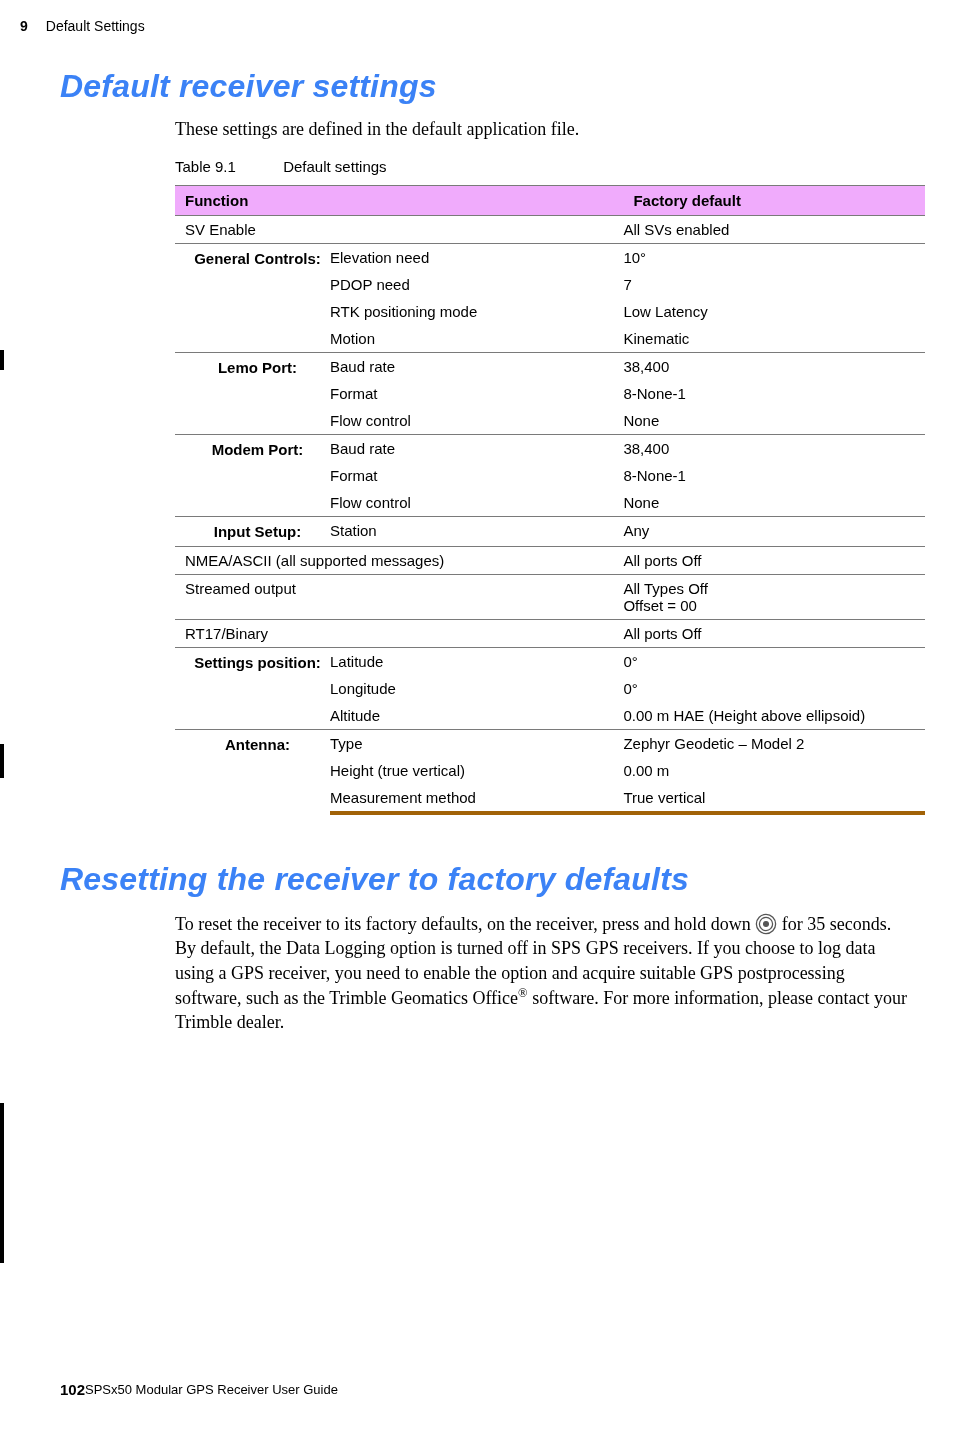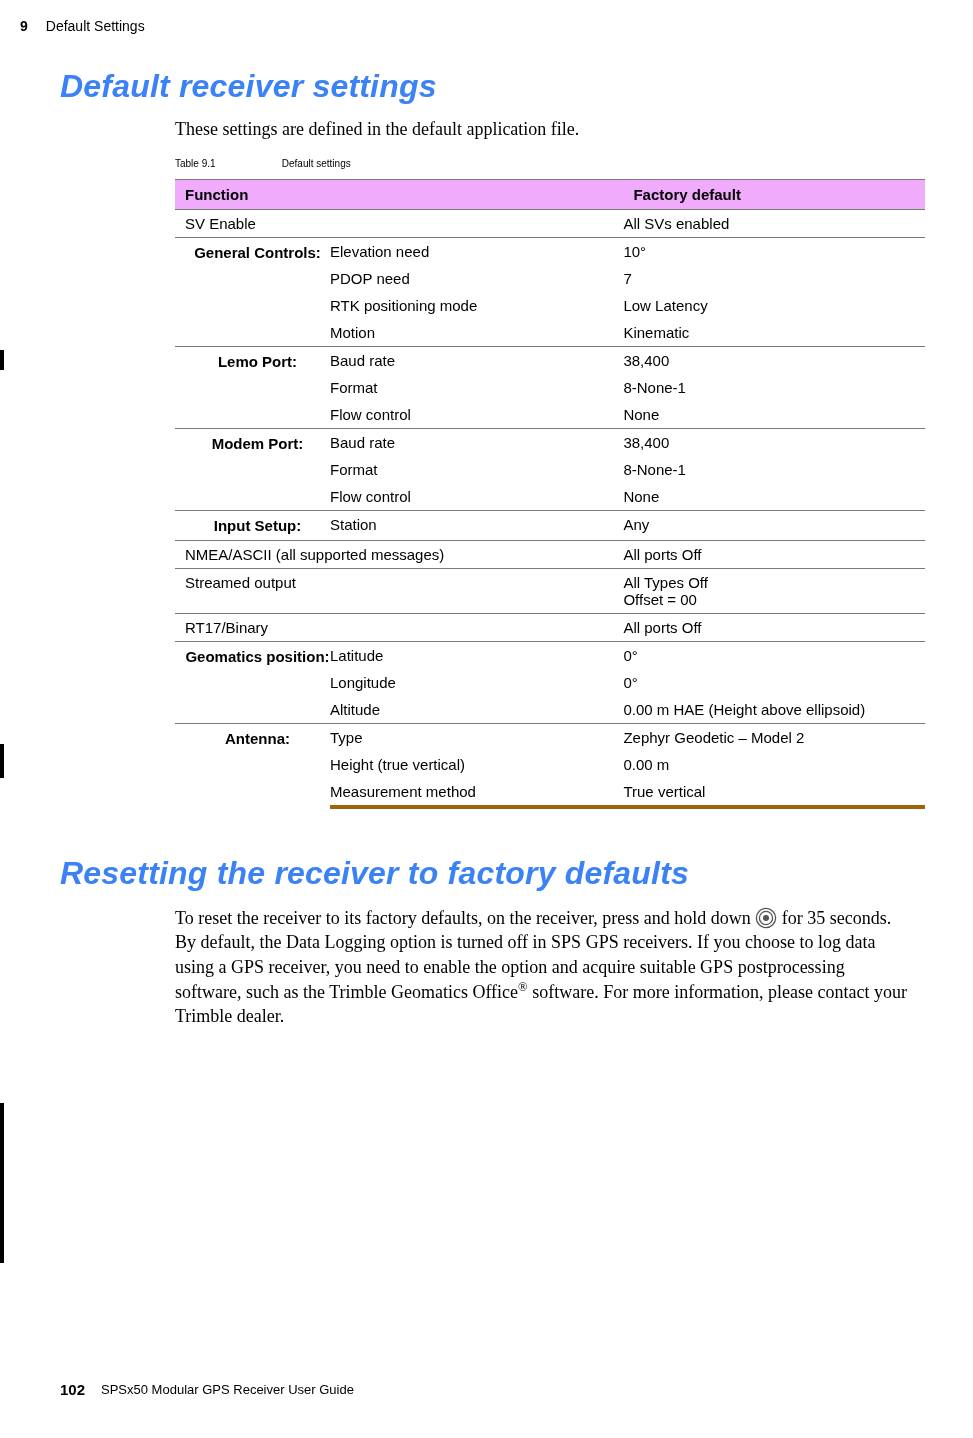--- a/index.html
+++ b/index.html
@@ -36,21 +36,21 @@
     margin: 34px 0 14px 0;
     letter-spacing: 0.2px;
     font-style: italic;
   }
   .intro {
     font-family: Georgia, "Times New Roman", serif;
     font-size: 18px;
     margin: 0 0 18px 115px;
   }
   .table-caption {
-    font-size: 10px;
+    font-size: 15px;
     margin: 0 0 10px 115px;
   }
   .table-caption .tnum {
     display: inline-block;
     width: 104px;
   }
   table.settings {
     border-collapse: collapse;
     width: 750px;
     margin-left: 115px;
@@ -84,21 +84,21 @@
     width: 4px;
     background: #000;
   }
   .footer {
     position: absolute;
     left: 60px;
     bottom: 40px;
     font-size: 13px;
     display: flex;
     align-items: center;
-    gap: 16px;
+    gap: 0;
   }
   .footer .pnum { font-weight: 700; font-size: 15px; }
   .power-icon {
     display: inline-block;
     width: 22px; height: 22px;
     vertical-align: -5px;
   }
   .power-icon svg { width: 22px; height: 22px; }
   .section2-body, .section3-body {
     font-family: Georgia, "Times New Roman", serif;
@@ -209,21 +209,21 @@
           <span>Offset = 00</span>
         </td>
       </tr>
 
       <tr class="topborder">
         <td colspan="2" style="padding-left:10px">RT17/Binary</td>
         <td>All ports Off</td>
       </tr>
 
       <tr class="topborder">
-        <th class="grp" rowspan="3">Geomatics position:</th>
+        <th class="grp" rowspan="3">Settings position:</th>
         <td>Latitude</td>
         <td>0°</td>
       </tr>
       <tr>
         <td>Longitude</td>
         <td>0°</td>
       </tr>
       <tr>
         <td>Altitude</td>
         <td>0.00 m HAE (Height above ellipsoid)</td>

